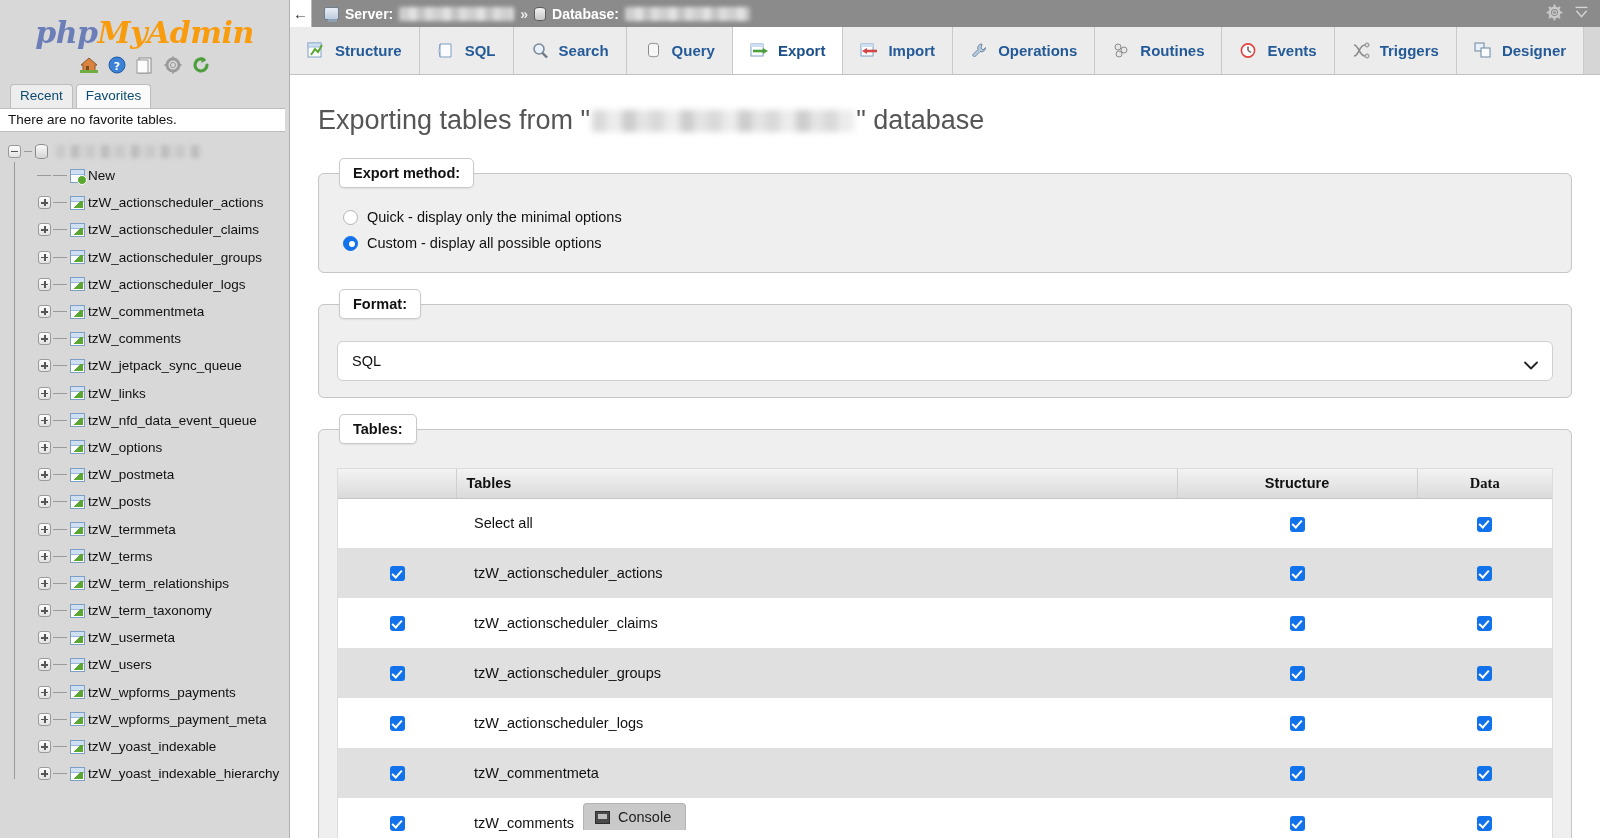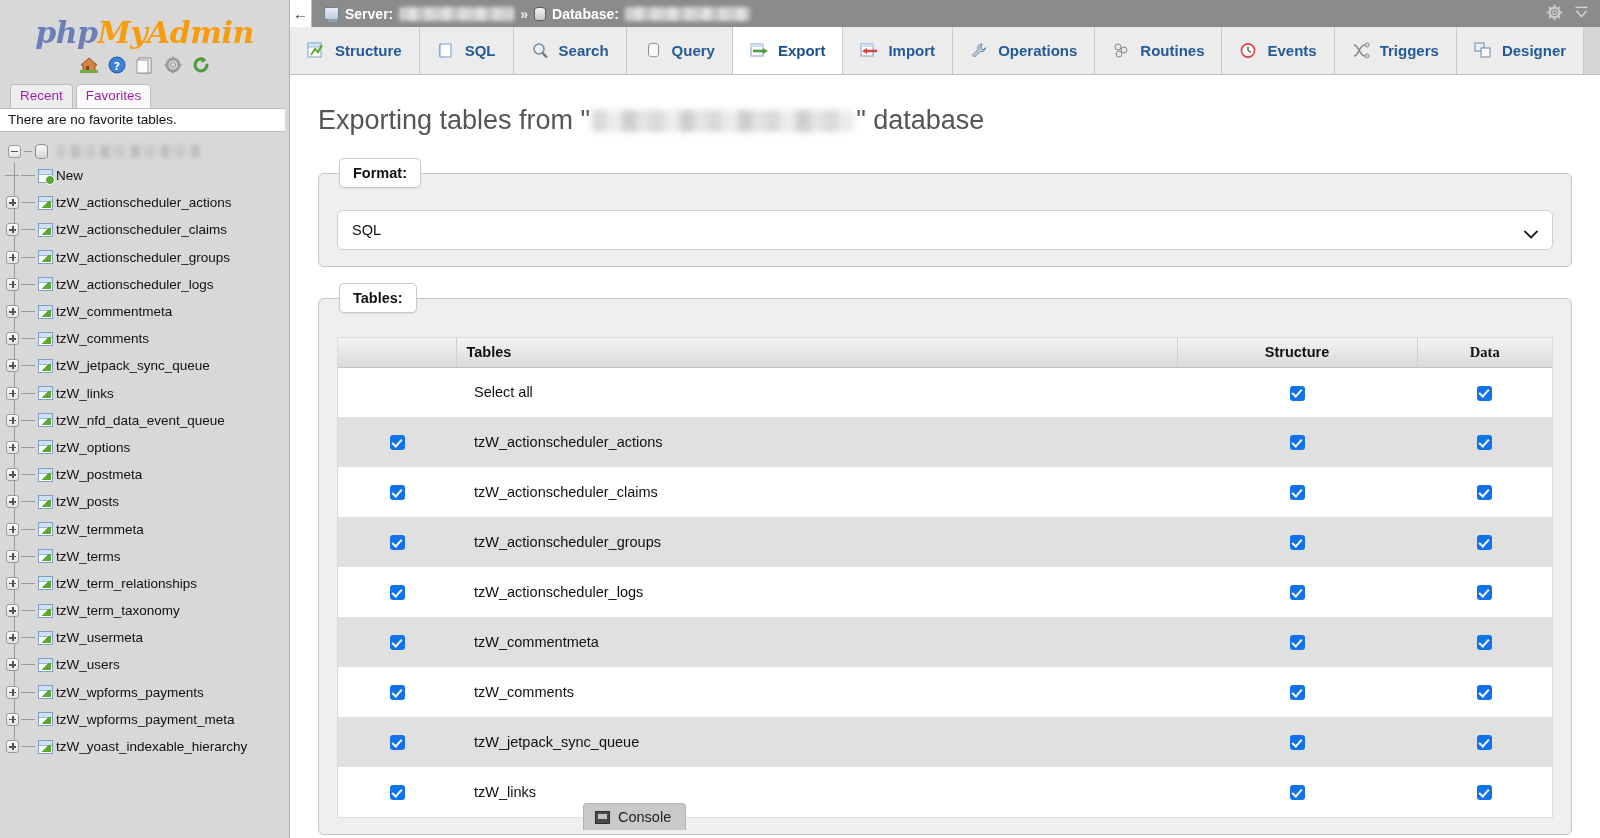--- a/index.html
+++ b/index.html
@@ -51,21 +51,21 @@
     height: 26px;
   }
   .navtab {
     background: #ededed;
     border: 1px solid #bdbdbd;
     border-bottom: none;
     border-radius: 4px 4px 0 0;
     padding: 3px 9px 4px 9px;
     font-size: 13.5px;
     line-height: 16px;
-    color: #a21caf;
+    color: #0c4a6e;
     cursor: pointer;
   }
   .navtab.active { background: #fafafa; }
   .navpanel {
     background: #fff;
     border-top: 1px solid #bdbdbd;
     border-bottom: 1px solid #bdbdbd;
     padding: 3px 6px 4px 8px;
     font-size: 13.5px;
     color: #111;
@@ -104,21 +104,21 @@
   }
   .redact {
     display: inline-block;
     height: 13px;
     background: repeating-linear-gradient(90deg,#c9c9c9 0 9px,#d7d7d7 9px 15px,#bdbdbd 15px 23px,#d2d2d2 23px 30px);
     filter: blur(2.2px);
     border-radius: 2px;
     vertical-align: middle;
   }
 
-  .tree-children { position: relative; padding-left: 6px; }
+  .tree-children { position: relative; padding-left: 38px; }
   .tree-children::before {
     content: ""; position: absolute; left: 14px; top: 0; bottom: 8px; width: 1px; background: #9a9a9a;
   }
   .tree-item {
     display: flex; align-items: center; gap: 3px;
     height: 27.2px;
     position: relative;
     white-space: nowrap;
     cursor: pointer;
   }
@@ -499,20 +499,26 @@
             <div class="tree-item">
               <span class="node-toggle plus"></span>
               <span class="stub"></span>
               <span class="tbl-ico"></span>
               <span class="tree-label">tzW_wpforms_payment_meta</span>
             </div>
             <div class="tree-item">
               <span class="node-toggle plus"></span>
               <span class="stub"></span>
               <span class="tbl-ico"></span>
+              <span class="tree-label">tzW_yoast_indexable</span>
+            </div>
+            <div class="tree-item">
+              <span class="node-toggle plus"></span>
+              <span class="stub"></span>
+              <span class="tbl-ico"></span>
               <span class="tree-label">tzW_yoast_indexable_hierarchy</span>
             </div>
           </div>
       </div>
     </div>
   </div>
 
   <div class="main">
 
     <div class="topbar">
@@ -641,20 +647,31 @@
       </div>
 
     <div class="content">
 
       <div class="page-title">
         <span>Exporting tables from "</span>
         <span class="redact3" style="width:262px;"></span>
         <span>" database</span>
       </div>
 
+      <fieldset class="box">
+        <legend>Export method:</legend>
+        <div class="radio-row">
+          <span class="radio"></span>
+          <span class="radio-label">Quick - display only the minimal options</span>
+        </div>
+        <div class="radio-row">
+          <span class="radio on"></span>
+          <span class="radio-label">Custom - display all possible options</span>
+        </div>
+      </fieldset>
 
       <fieldset class="box">
         <legend>Format:</legend>
         <div class="selectbox">
           <span>SQL</span>
           <span class="chev">
             <svg width="14" height="9" viewBox="0 0 14 9">
                 <path d="M1 1.5 L7 7.5 L13 1.5" fill="none" stroke="#222" stroke-width="1.8" stroke-linecap="round" stroke-linejoin="round"></path>
               </svg>
           </span>

